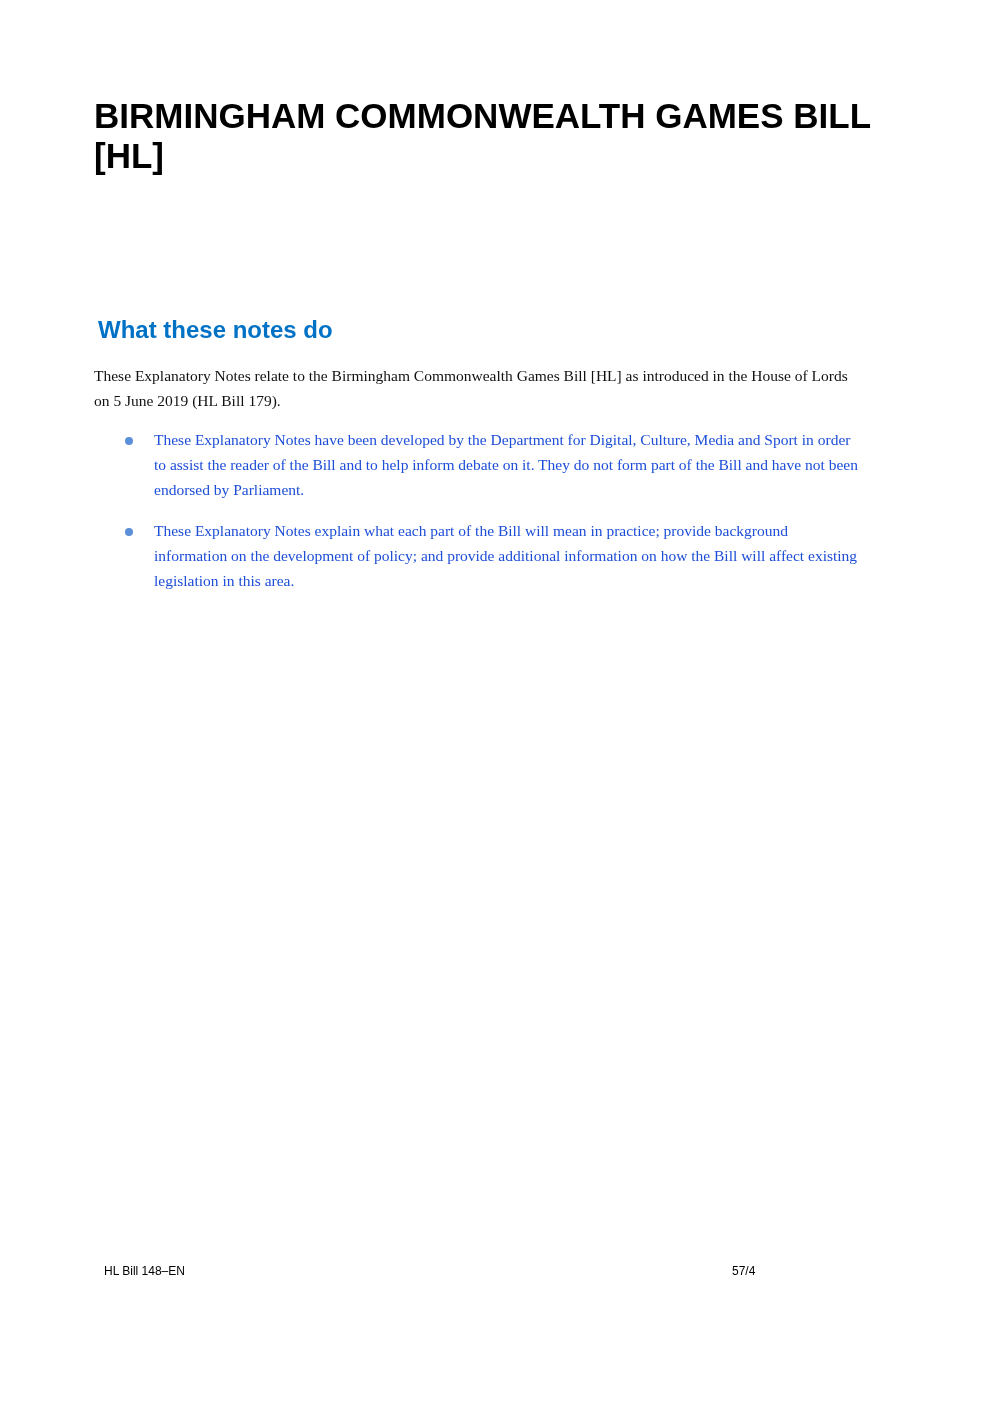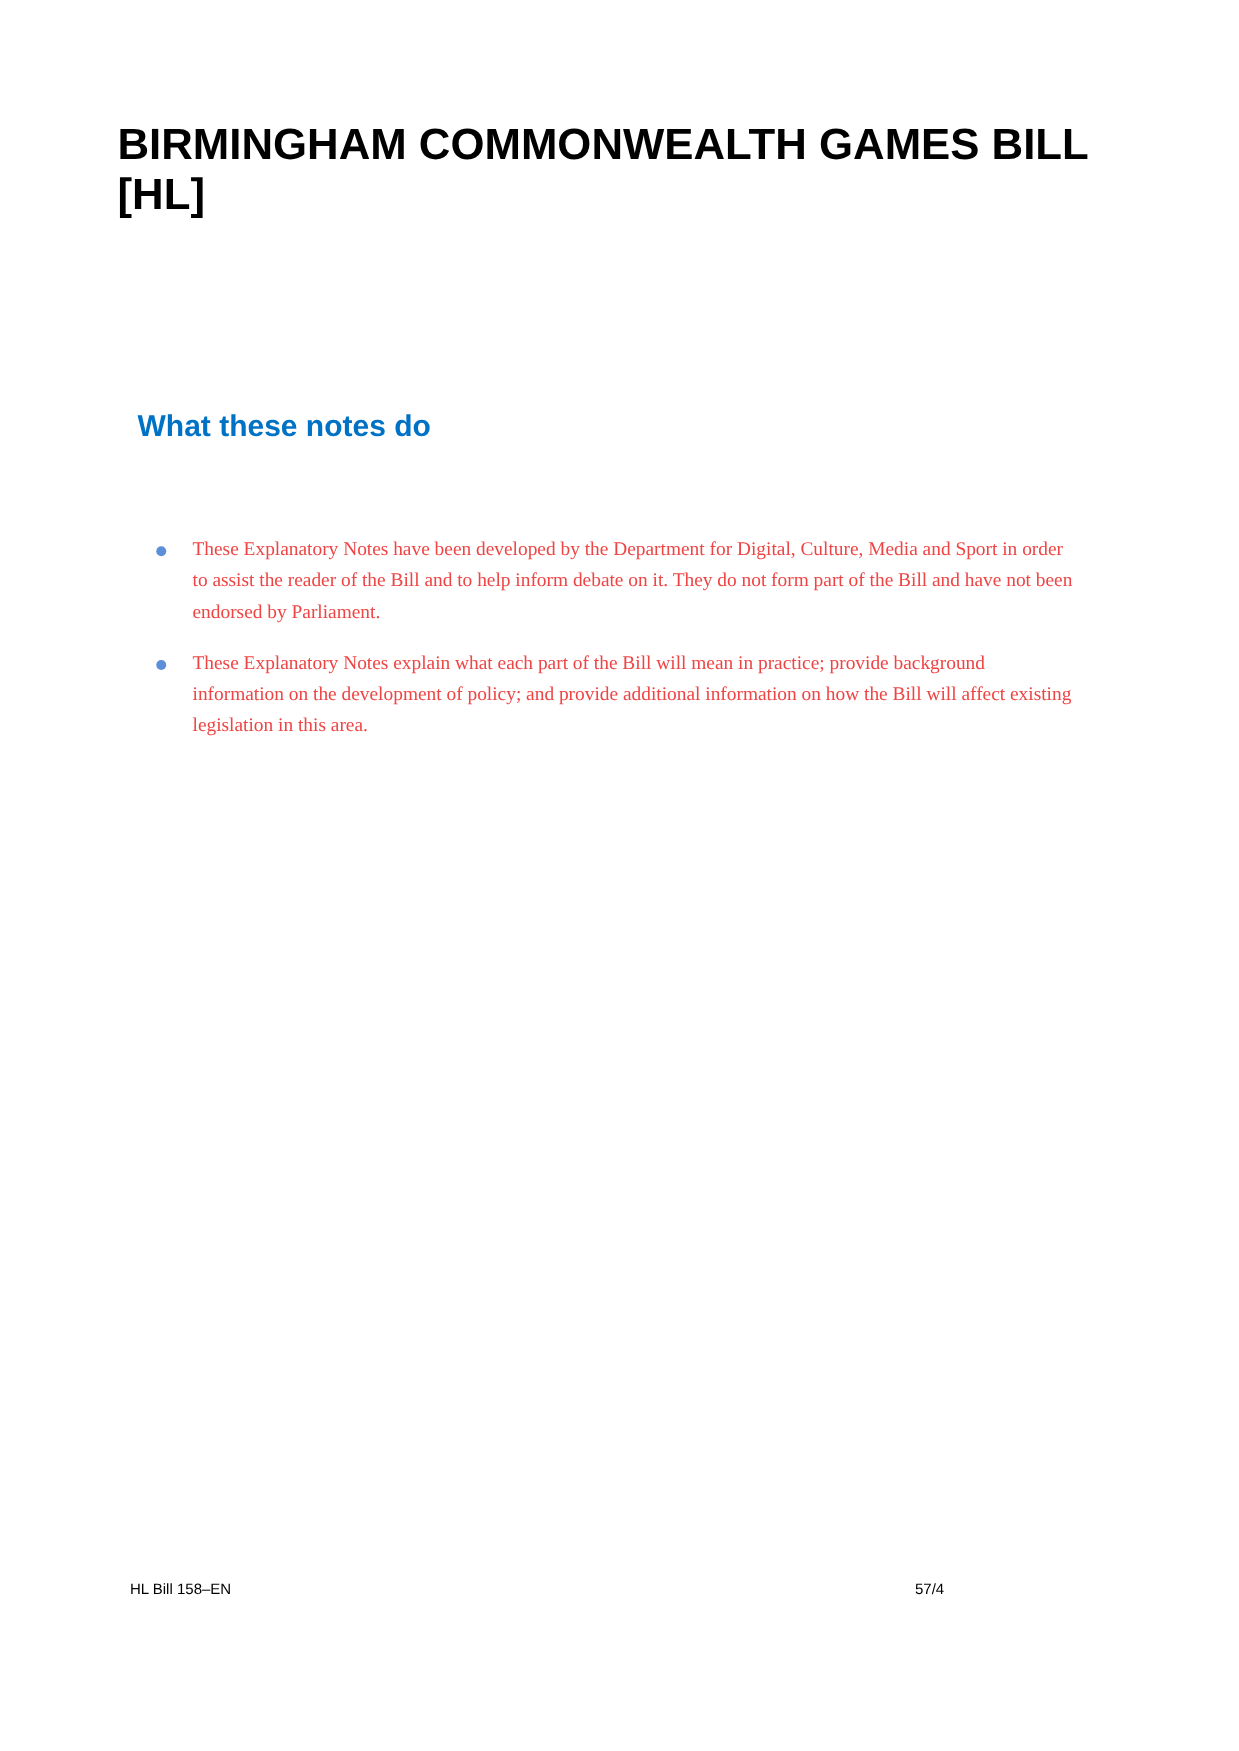--- a/index.html
+++ b/index.html
@@ -11,47 +11,48 @@
     font-size: 35px; line-height: 40px; color: #000; margin: 0;
   }
   .subtitle {
     position: absolute; left: 94px; top: 198px;
     font-family: "Liberation Sans", sans-serif; font-weight: normal;
     font-size: 35px; line-height: 42px; color: #000; margin: 0;
   }
   .section-heading {
     position: absolute; left: 94px; top: 310px;
     font-family: "Liberation Sans", sans-serif; font-weight: bold;
-    font-size: 24px; line-height: 32px; color: #0072c6; margin: 16px;
+    font-size: 24px; line-height: 32px; color: #0072c6; margin: 4px;
   }
   .intro {
     position: absolute; left: 94px; top: 363px; width: 760px;
     font-family: "Liberation Serif", serif; font-size: 15.5px; line-height: 25px; color: #111; margin: 0;
   }
   .bullets { position: absolute; left: 94px; top: 427px; width: 770px; margin: 0; padding: 0; list-style: none; }
   .bullet { position: relative; padding-left: 60px; margin: 0 0 16px 0;
-    font-family: "Liberation Serif", serif; font-size: 15.5px; line-height: 25px; color: #ef4444; }
+    font-family: "Liberation Serif", serif; font-size: 15.5px; line-height: 25px; color: #1d4ed8; }
   .bullet .dot { position: absolute; left: 31px; top: 10px; width: 8px; height: 8px; border-radius: 50%; background: #5b8fd9; }
   .footer {
     position: absolute; top: 1264px; font-family: "Liberation Sans", sans-serif; font-size: 12px; color: #000;
   }
   .footer-left { left: 104px; }
   .footer-right { left: 732px; }
 </style>
 </head>
 <body>
 
 <div class="page">
   <h1 class="title">BIRMINGHAM COMMONWEALTH GAMES BILL [HL]</h1>
   <h3 class="section-heading">What these notes do</h3>
+  <p class="intro">These Explanatory Notes relate to the Birmingham Commonwealth Games Bill [HL] as introduced in the House of Lords on 5 June 2019 (HL Bill 179).</p>
   <ul class="bullets">
     <li class="bullet">
       <span class="dot"></span>
       <span>These Explanatory Notes have been developed by the Department for Digital, Culture, Media and Sport in order to assist the reader of the Bill and to help inform debate on it. They do not form part of the Bill and have not been endorsed by Parliament.</span>
     </li>
     <li class="bullet">
       <span class="dot"></span>
       <span>These Explanatory Notes explain what each part of the Bill will mean in practice; provide background information on the development of policy; and provide additional information on how the Bill will affect existing legislation in this area.</span>
     </li>
   </ul>
-  <div class="footer footer-left">HL Bill 158–EN</div>
+  <div class="footer footer-left">HL Bill 148–EN</div>
   <div class="footer footer-right">57/4</div>
 </div>
 
 </body></html>

